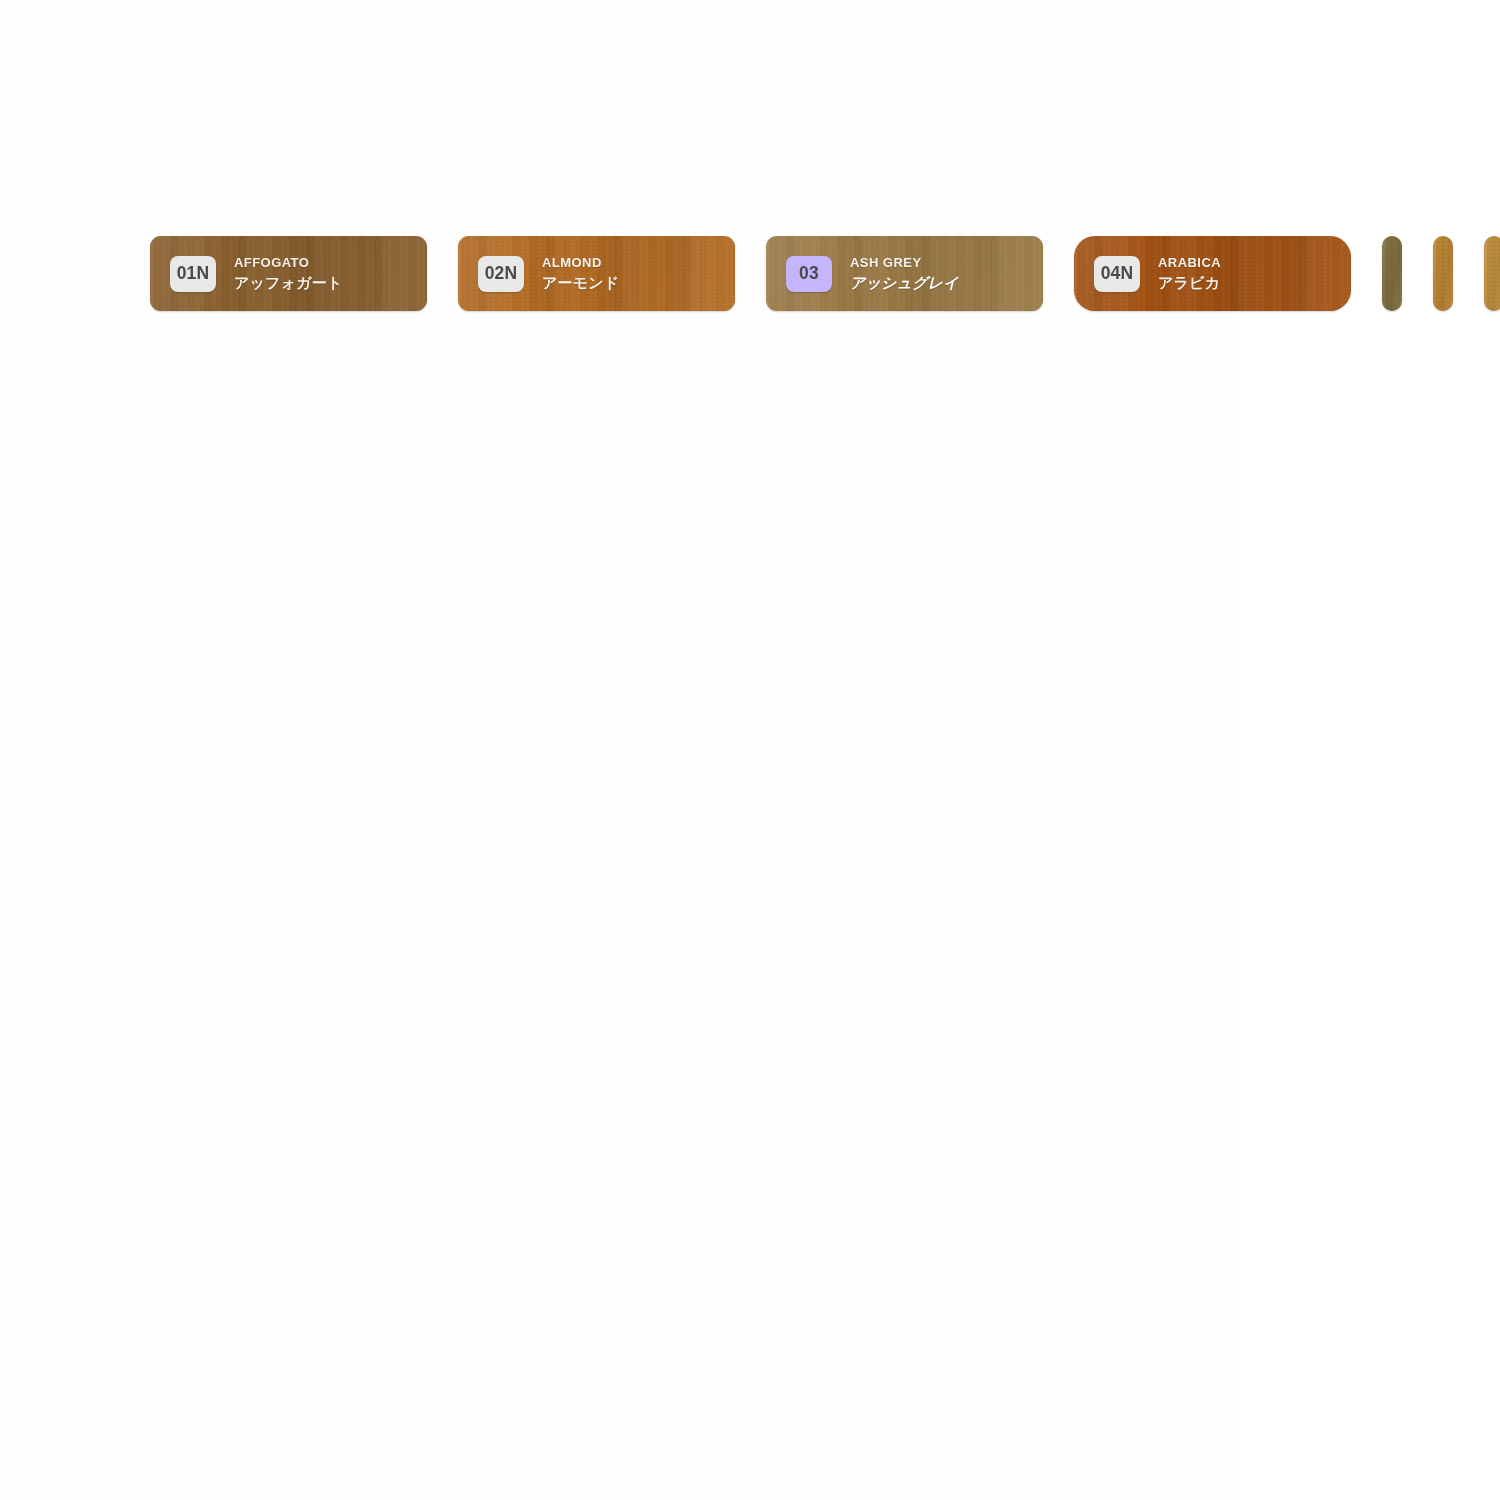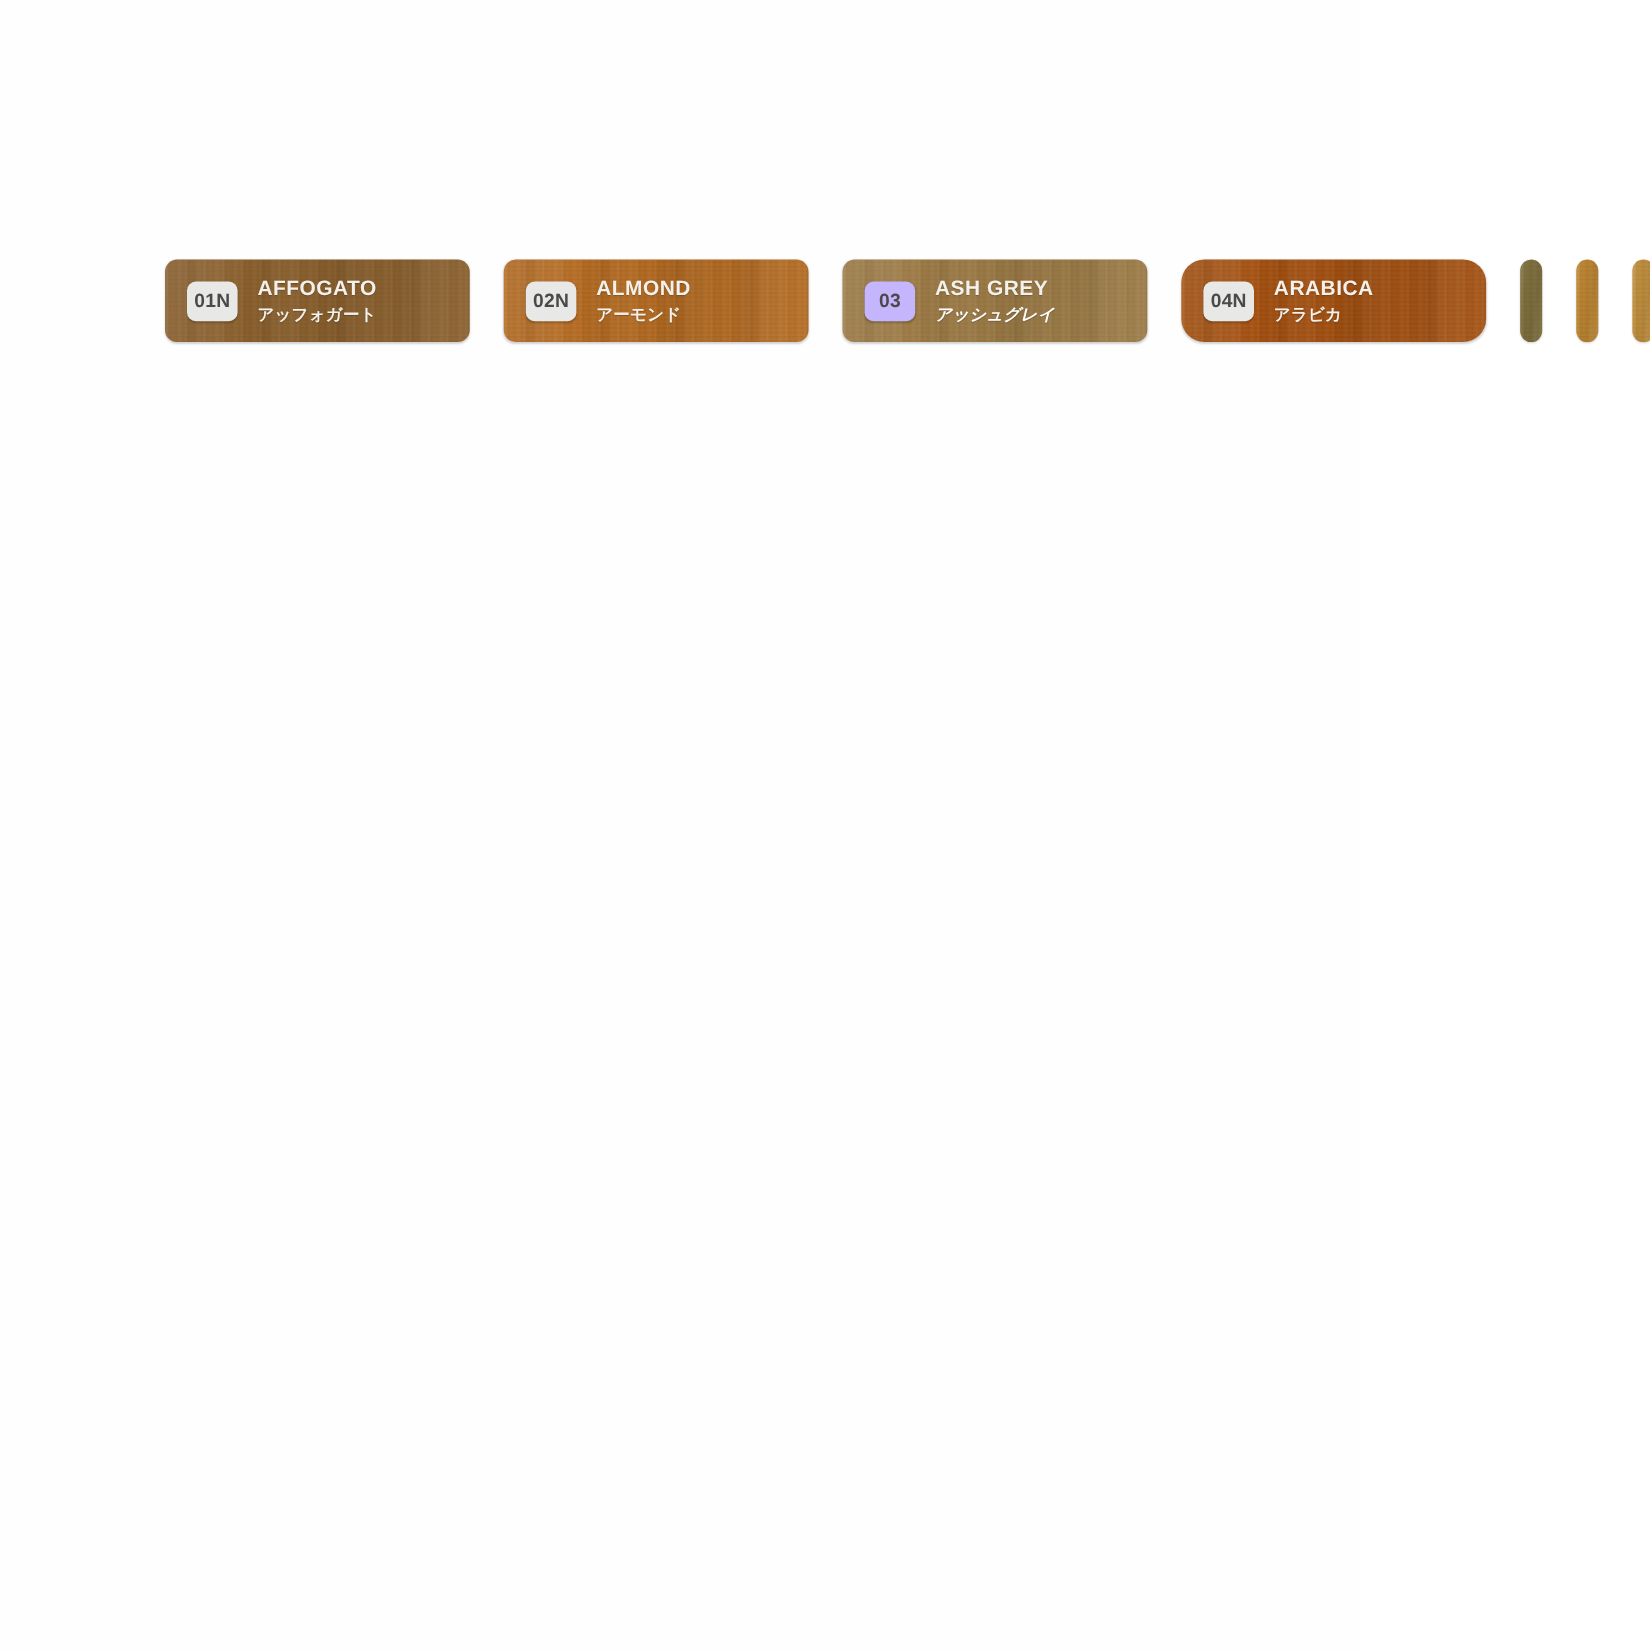--- a/index.html
+++ b/index.html
@@ -112,21 +112,21 @@
   .name-block {
     position: relative;
     z-index: 3;
     margin-left: 18px;
     display: flex;
     flex-direction: column;
     justify-content: center;
     line-height: 1.28;
   }
   .name-en {
-    font-size: 19px;
+    font-size: 13px;
     font-weight: bold;
     letter-spacing: 0.45px;
     white-space: nowrap;
     text-shadow: 0 1px 1px rgba(0,0,0,0.22);
   }
   .name-ja {
     font-size: 15px;
     font-weight: bold;
     letter-spacing: 0.2px;
     white-space: nowrap;

